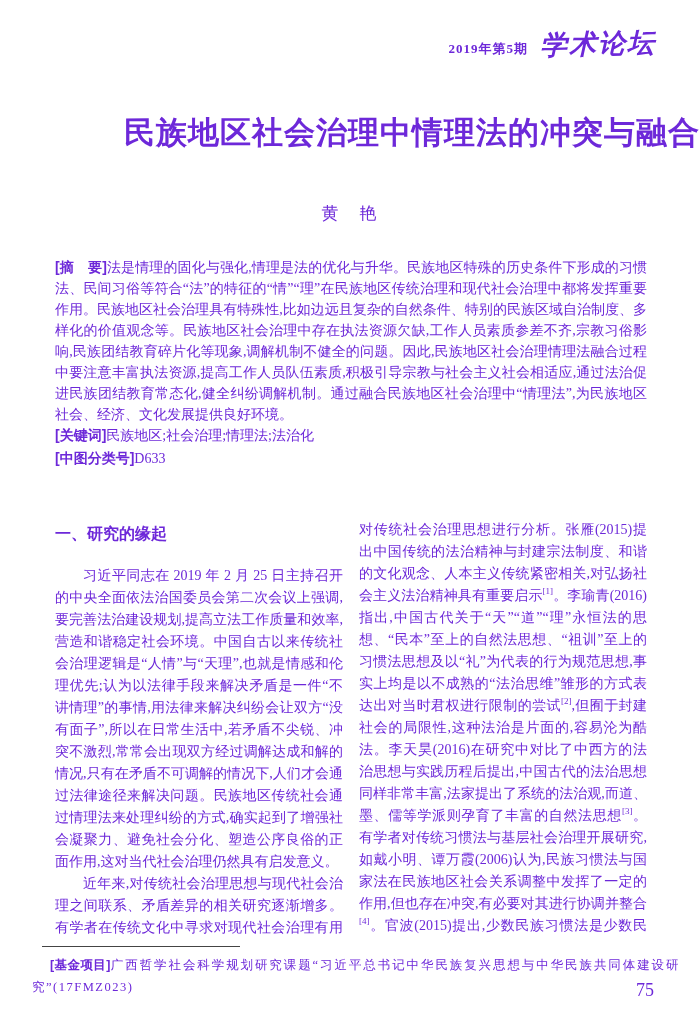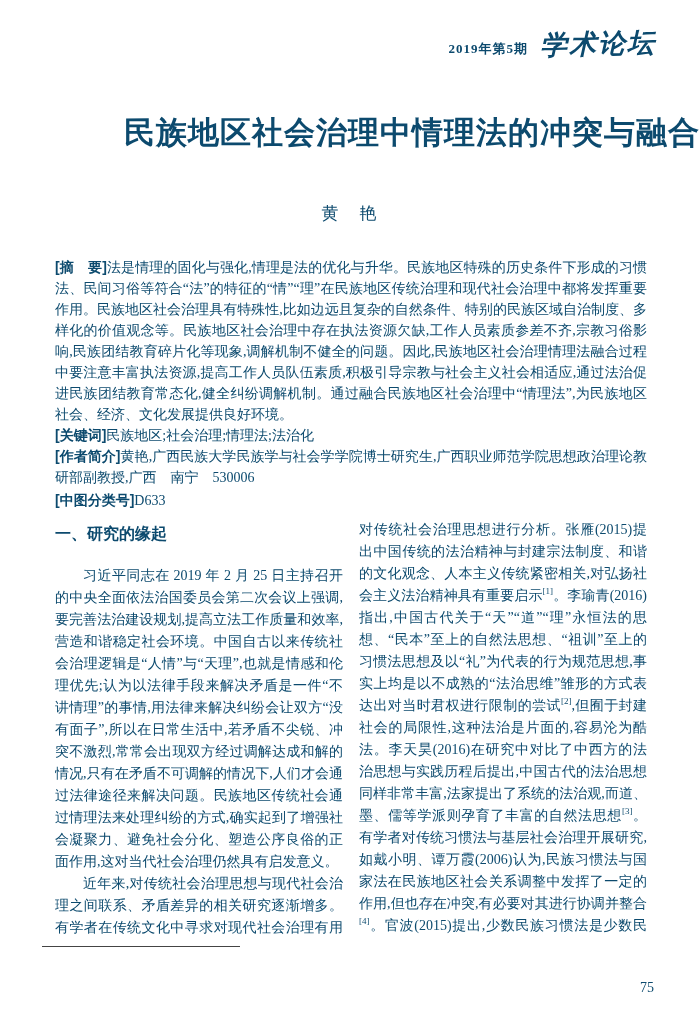--- a/index.html
+++ b/index.html
@@ -2,21 +2,21 @@
 <html><head>
 <meta charset="utf-8">
 <style>
   * { margin:0; padding:0; box-sizing:border-box; }
   html,body { background:#e8e8e8; }
   .page {
     position:relative;
     width:700px; height:1021px;
     margin:0 auto;
     background:#ffffff;
-    color:#0c4a6e;
+    color:#6d28d9;
     font-family:"Liberation Serif", serif;
     overflow:hidden;
   }
   
   .header {
     position:absolute; top:26px; right:44px;
     display:flex; align-items:baseline; gap:12px;
   }
   .issue {
     font-family:"Liberation Serif", serif;
@@ -75,52 +75,52 @@
     border:none; border-top:1px solid #444; height:0;
   }
   .fund {
     position:absolute; top:954px; left:32px; width:648px;
     font-size:12.5px; line-height:22px; letter-spacing:1.5px;
     text-indent:18px; text-align:justify;
   }
   .fund .label { letter-spacing:0; }
   .page-number {
     position:absolute; top:980px; right:46px;
-    font-size:14px; font-family:"Liberation Serif", serif;
+    font-size:18px; font-family:"Liberation Serif", serif;
   }
 </style>
 </head>
 <body>
 
 <div class="page">
 
   <div class="header">
     <span class="issue">2019年第5期</span>
     <span class="logo">学术论坛</span>
   </div>
 
   <h1 class="title">民族地区社会治理中情理法的冲突与融合</h1>
   <div class="author">黄　艳</div>
 
   <div class="front">
     <p><span class="label">[摘　要]</span><span>法是情理的固化与强化,情理是法的优化与升华。民族地区特殊的历史条件下形成的习惯法、民间习俗等符合“法”的特征的“情”“理”在民族地区传统治理和现代社会治理中都将发挥重要作用。民族地区社会治理具有特殊性,比如边远且复杂的自然条件、特别的民族区域自治制度、多样化的价值观念等。民族地区社会治理中存在执法资源欠缺,工作人员素质参差不齐,宗教习俗影响,民族团结教育碎片化等现象,调解机制不健全的问题。因此,民族地区社会治理情理法融合过程中要注意丰富执法资源,提高工作人员队伍素质,积极引导宗教与社会主义社会相适应,通过法治促进民族团结教育常态化,健全纠纷调解机制。通过融合民族地区社会治理中“情理法”,为民族地区社会、经济、文化发展提供良好环境。</span></p>
     <p><span class="label">[关键词]</span><span>民族地区;社会治理;情理法;法治化</span></p>
-    <p><span class="label">[作者简介]</span><span>黄艳,广西民族大学民族学与社会学学院博士研究生,广西职业师范学院思想政治理论教研部副教授,广西　南宁　530006</span></p>
     <div class="clc-line">
       <span class="grp1"><span class="label">[中图分类号]</span><span>D633</span></span>
     </div>
   </div>
 
   <div class="columns">
     <div class="col">
       <h2 class="sec-heading">一、研究的缘起</h2>
       <p class="para">习近平同志在 2019 年 2 月 25 日主持召开的中央全面依法治国委员会第二次会议上强调,要完善法治建设规划,提高立法工作质量和效率,营造和谐稳定社会环境。中国自古以来传统社会治理逻辑是“人情”与“天理”,也就是情感和伦理优先;认为以法律手段来解决矛盾是一件“不讲情理”的事情,用法律来解决纠纷会让双方“没有面子”,所以在日常生活中,若矛盾不尖锐、冲突不激烈,常常会出现双方经过调解达成和解的情况,只有在矛盾不可调解的情况下,人们才会通过法律途径来解决问题。民族地区传统社会通过情理法来处理纠纷的方式,确实起到了增强社会凝聚力、避免社会分化、塑造公序良俗的正面作用,这对当代社会治理仍然具有启发意义。</p>
       <p class="para">近年来,对传统社会治理思想与现代社会治理之间联系、矛盾差异的相关研究逐渐增多。有学者在传统文化中寻求对现代社会治理有用的内容,并</p>
     </div>
     <div class="col">
       <p class="para-cont"><span>对传统社会治理思想进行分析。张雁(2015)提出中国传统的法治精神与封建宗法制度、和谐的文化观念、人本主义传统紧密相关,对弘扬社会主义法治精神具有重要启示</span><sup>[1]</sup><span>。李瑜青(2016)指出,中国古代关于“天”“道”“理”永恒法的思想、“民本”至上的自然法思想、“祖训”至上的习惯法思想及以“礼”为代表的行为规范思想,事实上均是以不成熟的“法治思维”雏形的方式表达出对当时君权进行限制的尝试</span><sup>[2]</sup><span>,但囿于封建社会的局限性,这种法治是片面的,容易沦为酷法。李天昊(2016)在研究中对比了中西方的法治思想与实践历程后提出,中国古代的法治思想同样非常丰富,法家提出了系统的法治观,而道、墨、儒等学派则孕育了丰富的自然法思想</span><sup>[3]</sup><span>。有学者对传统习惯法与基层社会治理开展研究,如戴小明、谭万霞(2006)认为,民族习惯法与国家法在民族地区社会关系调整中发挥了一定的作用,但也存在冲突,有必要对其进行协调并整合</span><sup>[4]</sup><span>。官波(2015)提出,少数民族习惯法是少数民族地区秩序维护的基础,将其在一定范围内合理地纳入村民自</span></p>
     </div>
   </div>
 
   <hr class="footnote-rule">
+  <p class="fund"><span class="label">[基金项目]</span><span>广西哲学社会科学规划研究课题“习近平总书记中华民族复兴思想与中华民族共同体建设研究”(17FMZ023)</span></p>
   <div class="page-number">75</div>
 
 </div>
 
 </body></html>

